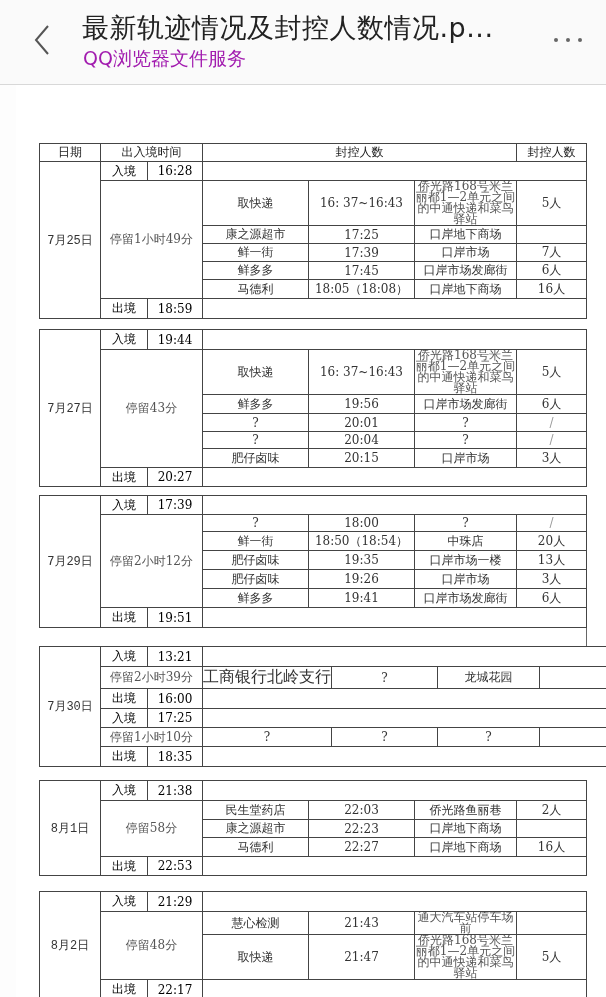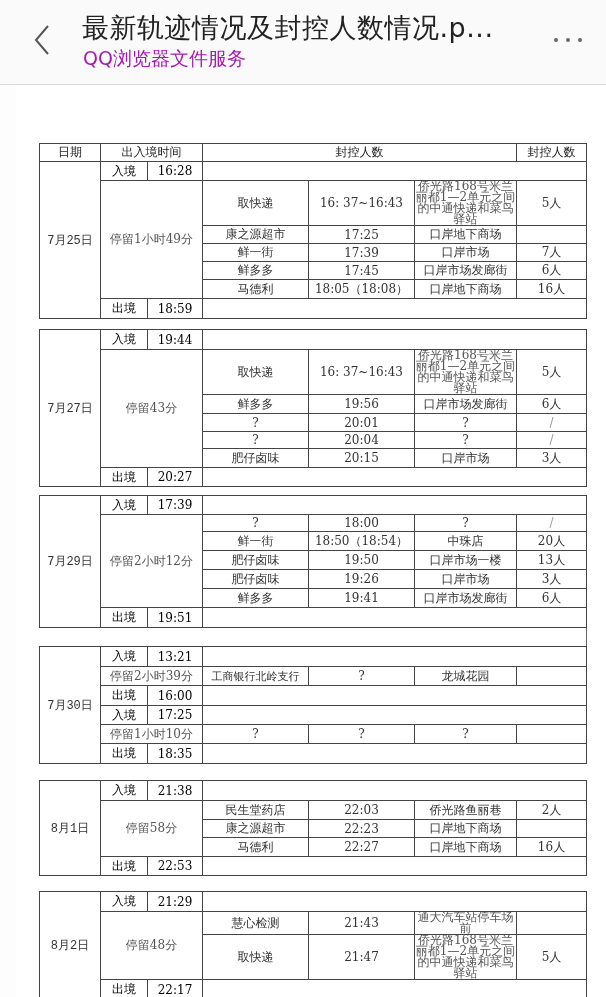--- a/index.html
+++ b/index.html
@@ -185,21 +185,21 @@
       <td class="cnt slash">/</td>
     </tr>
     <tr style="height:19px">
       <td>鲜一街</td>
       <td>18:50（18:54）</td>
       <td>中珠店</td>
       <td class="cnt">20人</td>
     </tr>
     <tr style="height:19px">
       <td>肥仔卤味</td>
-      <td>19:50</td>
+      <td>19:35</td>
       <td>口岸市场一楼</td>
       <td class="cnt">13人</td>
     </tr>
     <tr style="height:19px">
       <td>肥仔卤味</td>
       <td>19:26</td>
       <td>口岸市场</td>
       <td class="cnt">3人</td>
     </tr>
     <tr style="height:19px">
@@ -229,21 +229,21 @@
       </colgroup>
     <tbody>
         <tr style="height:20px">
       <td rowspan="6" class="date">7月30日</td>
       <td class="io">入境</td>
       <td class="io">13:21</td>
       <td colspan="4"></td>
     </tr>
     <tr style="height:19px">
       <td colspan="2" class="stay">停留2小时39分</td>
-      <td style="font-size:11px">工商银行北岭支行</td>
+      <td style="font-size:16px">工商银行北岭支行</td>
       <td>?</td>
       <td>龙城花园</td>
       <td class="cnt"></td>
     </tr>
     <tr style="height:20px">
       <td class="io">出境</td>
       <td class="io">16:00</td>
       <td colspan="4"></td>
     </tr>
     <tr style="height:19px">

